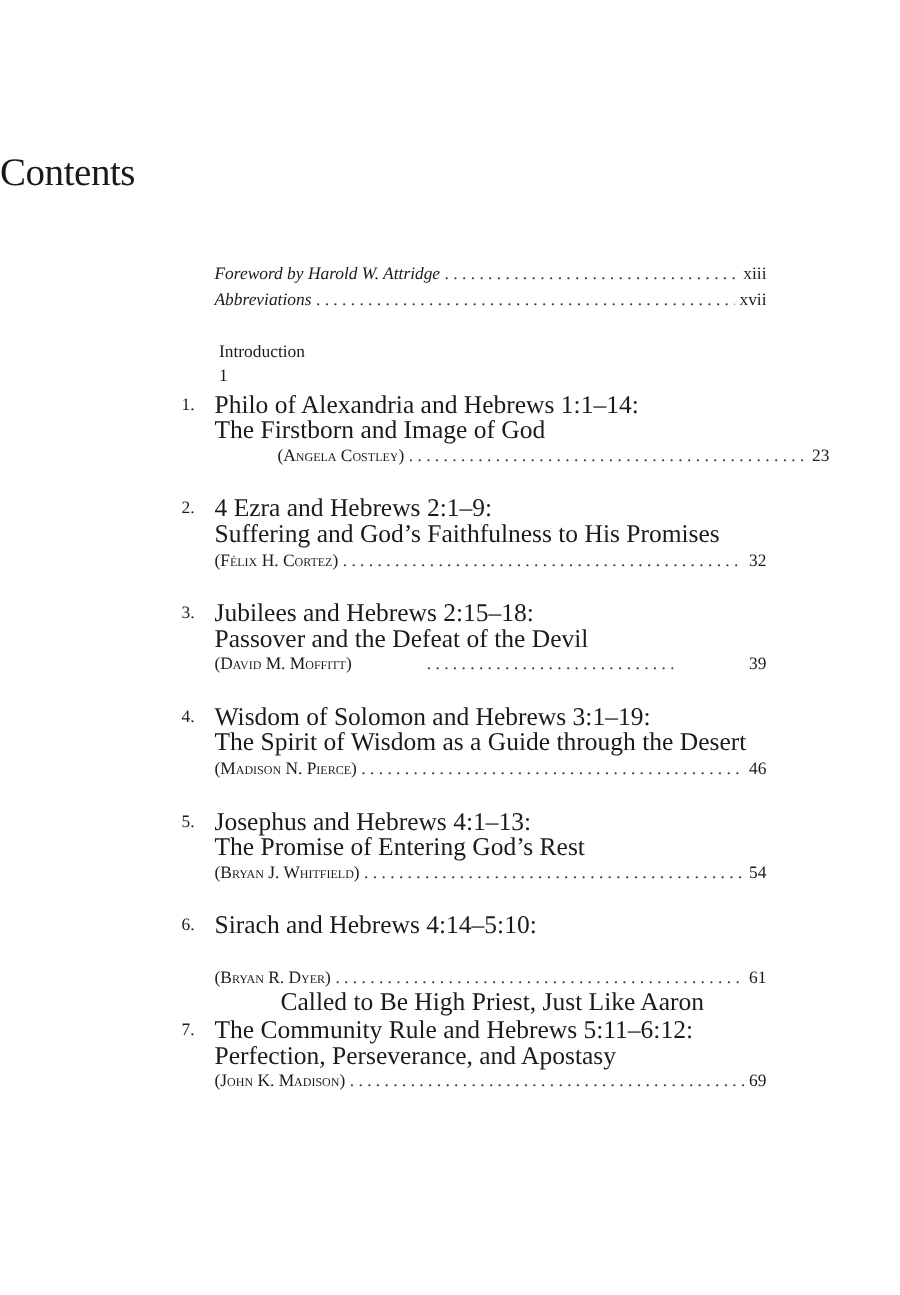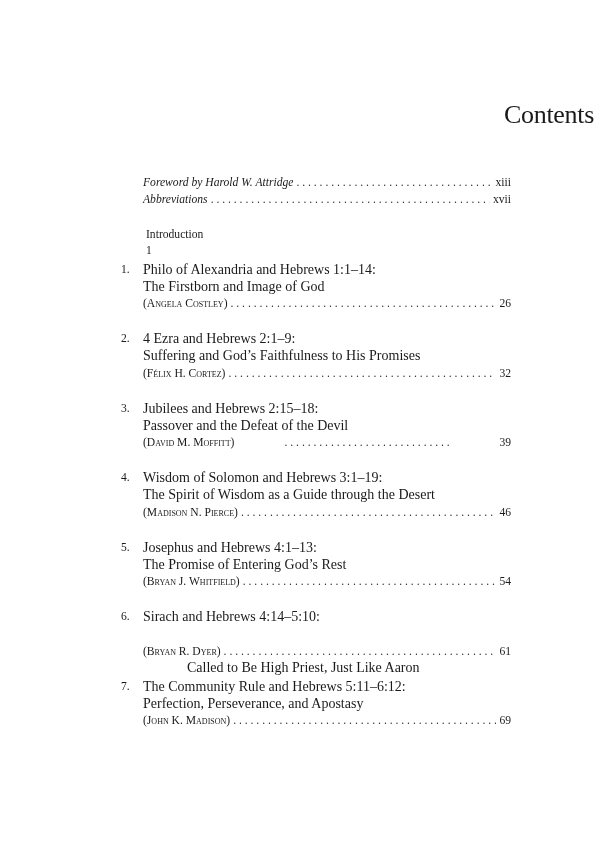--- a/index.html
+++ b/index.html
@@ -1,28 +1,28 @@
 <!DOCTYPE html>
 <html><head>
 <meta charset="utf-8">
 <style>
   html, body { margin:0; padding:0; }
   body { width:600px; height:863px; background:#ffffff; position:relative; overflow:hidden;
          font-family:"Liberation Serif", "DejaVu Serif", serif; color:#1a1a1a; }
-  .title { position:absolute; top:100px; left:0; width:594px; text-align:right;
+  .title { position:absolute; top:100px; left:0; width:594px; text-align:left;
            font-size:26px; letter-spacing:-0.3px; color:#1a1a1a; }
   .line { position:absolute; left:143px; width:368px; height:16px; font-size:11.6px;
           line-height:16px; display:flex; align-items:baseline; white-space:nowrap; }
   .line .txt { flex:0 0 auto; }
   .line .dots { flex:1 1 auto; overflow:hidden; margin:0 3px; color:#333; letter-spacing:1.4px; }
   .line .dots::before { content:". . . . . . . . . . . . . . . . . . . . . . . . . . . . . . . . . . . . . . . . . . . . . . . . . . . . . . . . . . . . . . . . . . . . . . . . . . . . . ."; letter-spacing:0; }
   .line .pg { flex:0 0 auto; }
   .italic { font-style:italic; }
   .num { position:absolute; left:121px; font-size:11.6px; line-height:16px; }
-  .plain { position:absolute; left:143px; font-size:14px; line-height:16px; white-space:nowrap; }
+  .plain { position:absolute; left:143px; font-size:17px; line-height:16px; white-space:nowrap; }
   .sc { font-variant:small-caps; }
 </style>
 </head>
 <body>
 
 <div class="title">Contents</div>
 
 <div class="line" style="top:175px;">
   <span class="txt italic">Foreword by Harold W. Attridge</span>
   <span class="dots"></span>
@@ -37,24 +37,24 @@
 <div class="line" style="top:227px;flex-direction:column;">
   <span class="txt">Introduction</span>
   <span class="dots"></span>
   <span class="pg">1</span>
 </div>
 
 <div>
   <span class="num" style="top:262px;">1.</span>
   <span class="plain" style="top:262px;">Philo of Alexandria and Hebrews 1:1–14:</span>
   <span class="plain" style="top:279px;">The Firstborn and Image of God</span>
-  <div class="line" style="top:296px;">
+  <div class="line" style="top:296px;margin-left:42px;">
     <span class="txt sc">(Angela Costley)</span>
     <span class="dots"></span>
-    <span class="pg">26</span>
+    <span class="pg">23</span>
   </div>
 </div>
 
 <div>
   <span class="num" style="top:331px;">2.</span>
   <span class="plain" style="top:331px;">4 Ezra and Hebrews 2:1–9:</span>
   <span class="plain" style="top:348px;">Suffering and God’s Faithfulness to His Promises</span>
   <div class="line" style="top:366px;">
     <span class="txt sc">(Félix H. Cortez)</span>
     <span class="dots"></span>

